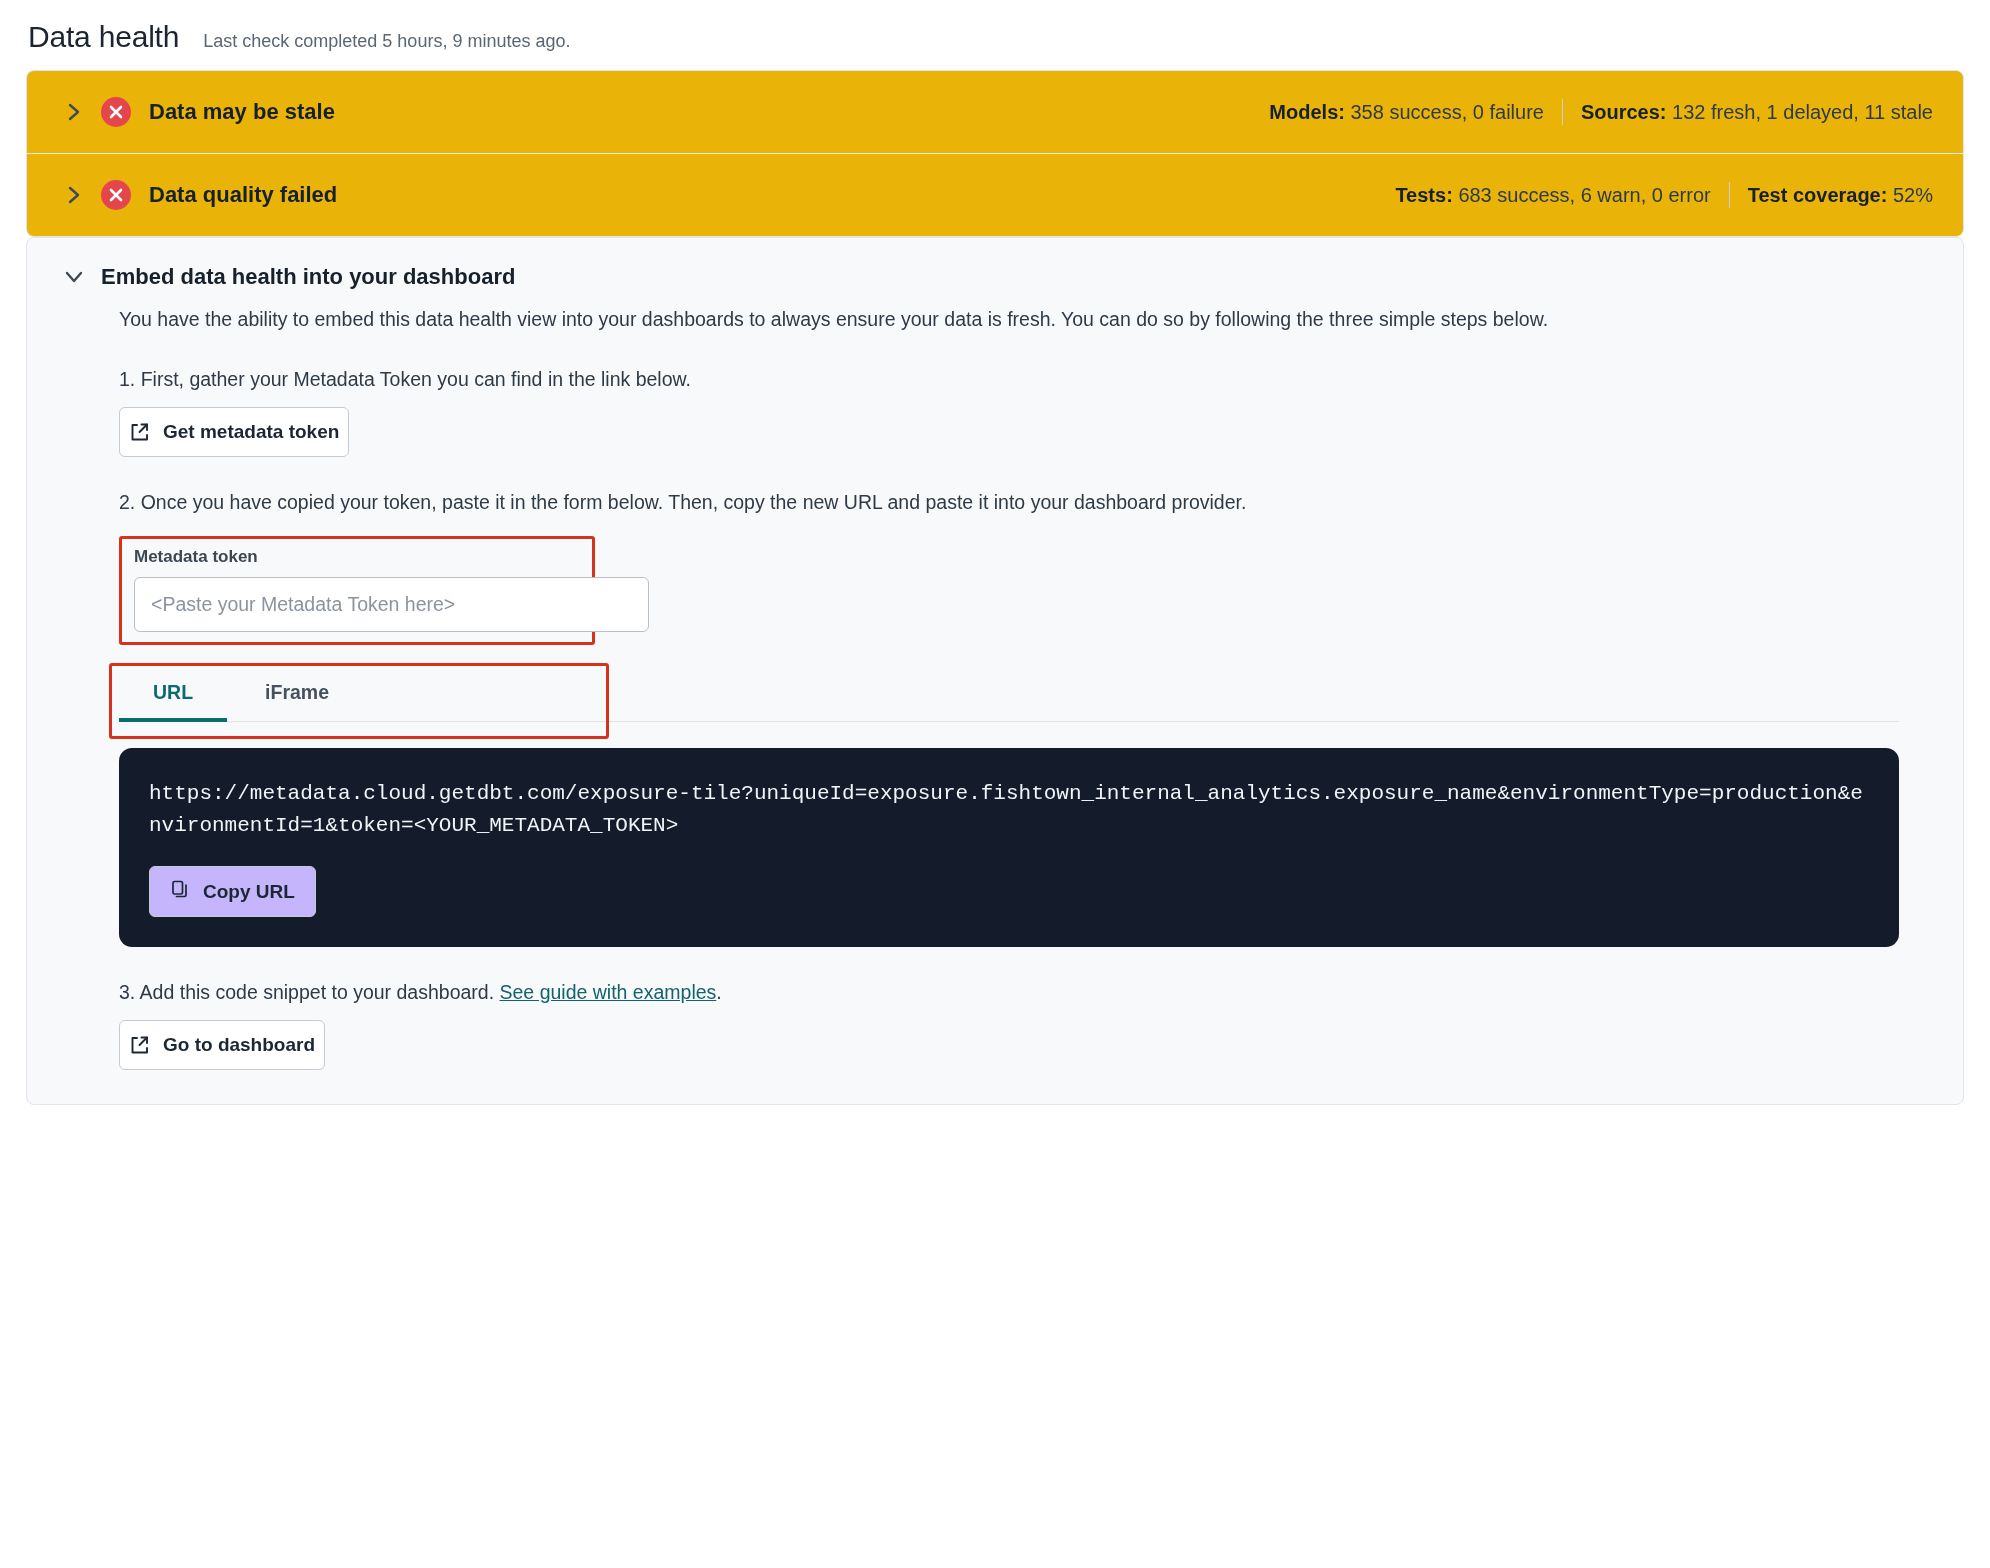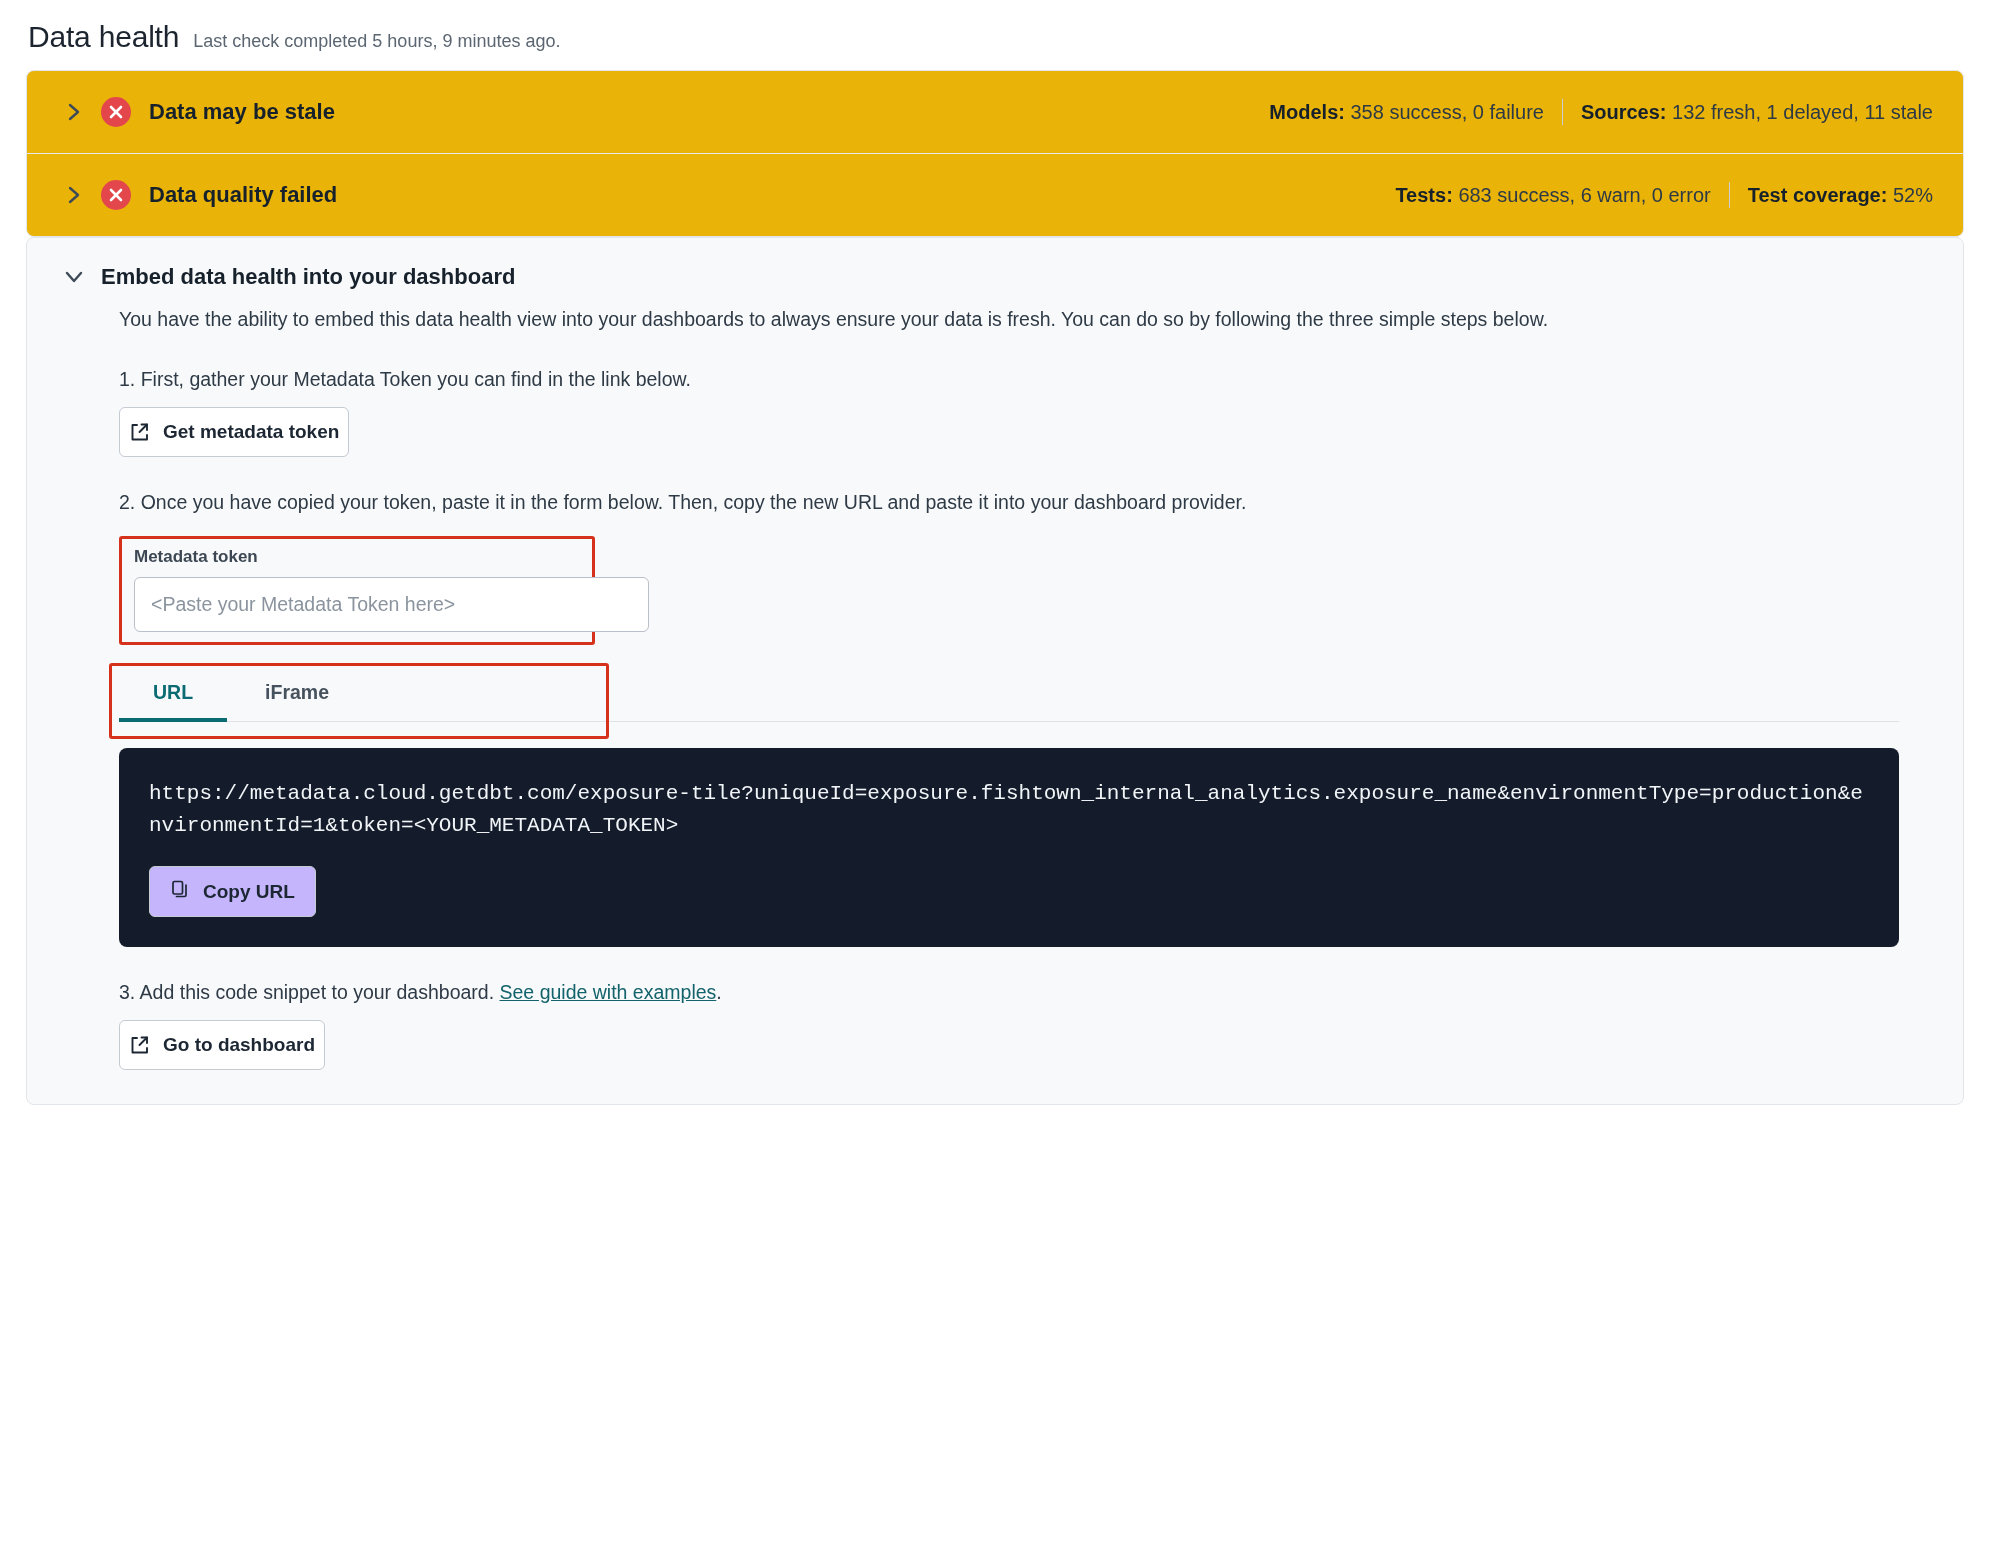--- a/index.html
+++ b/index.html
@@ -16,21 +16,21 @@
     overflow: hidden;
   }
   .page {
     padding: 18px 26px 0 26px;
   }
 
   
   .page-header {
     display: flex;
     align-items: baseline;
-    gap: 14px;
+    gap: 24px;
     padding: 2px 0 16px 2px;
   }
   .page-title {
     font-size: 30px;
     font-weight: 400;
     color: #1c2430;
     letter-spacing: -0.2px;
   }
   .page-subtitle {
     font-size: 18px;
@@ -216,21 +216,21 @@
   }
   .tab.active {
     color: #0b6b72;
     border-bottom-color: #0b6b72;
   }
 
   
   .code-block {
     margin-top: 26px;
     background: #141c2b;
-    border-radius: 8px;
+    border-radius: 13px;
     padding: 30px 34px 30px 30px;
     width: 1780px;
   }
   .code-text {
     font-family: "Liberation Mono", monospace;
     font-size: 21px;
     line-height: 1.52;
     color: #f2f5f8;
     word-break: break-all;
     white-space: pre-wrap;

